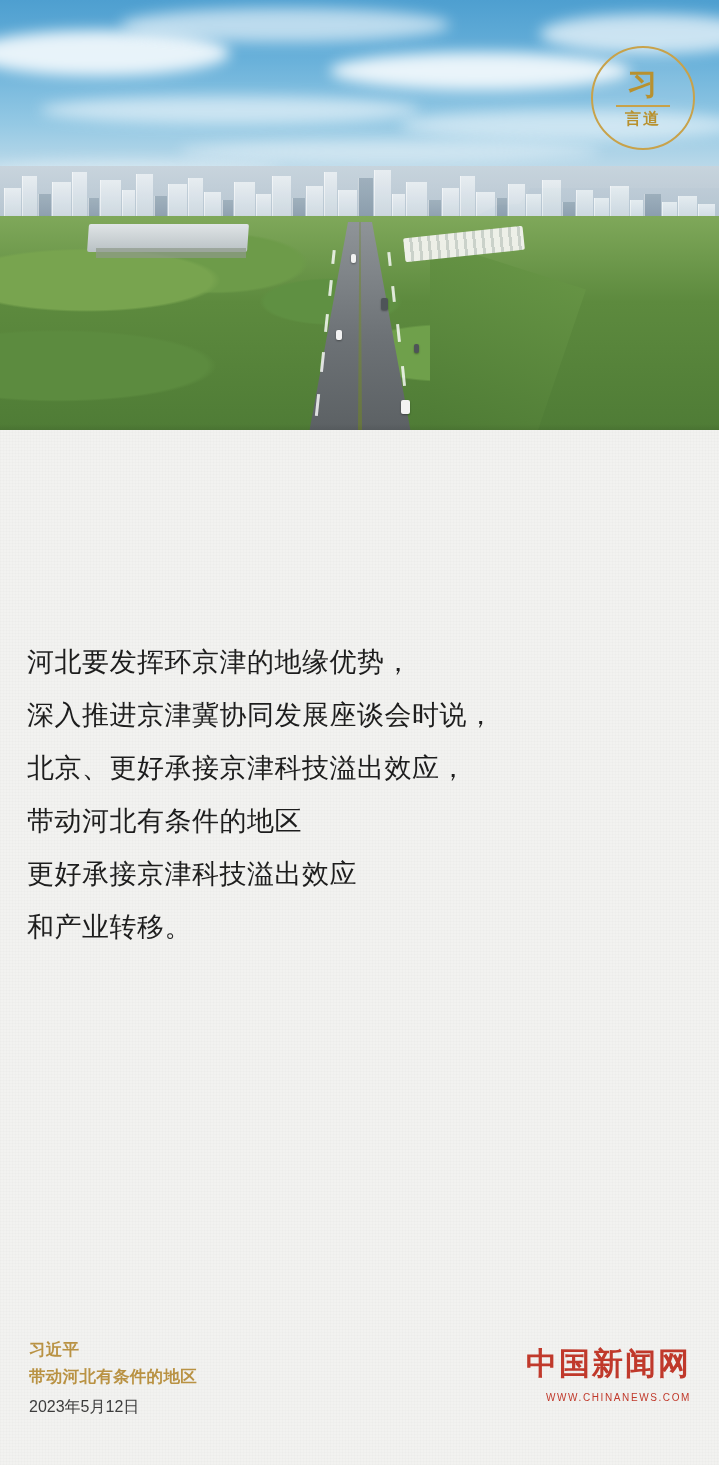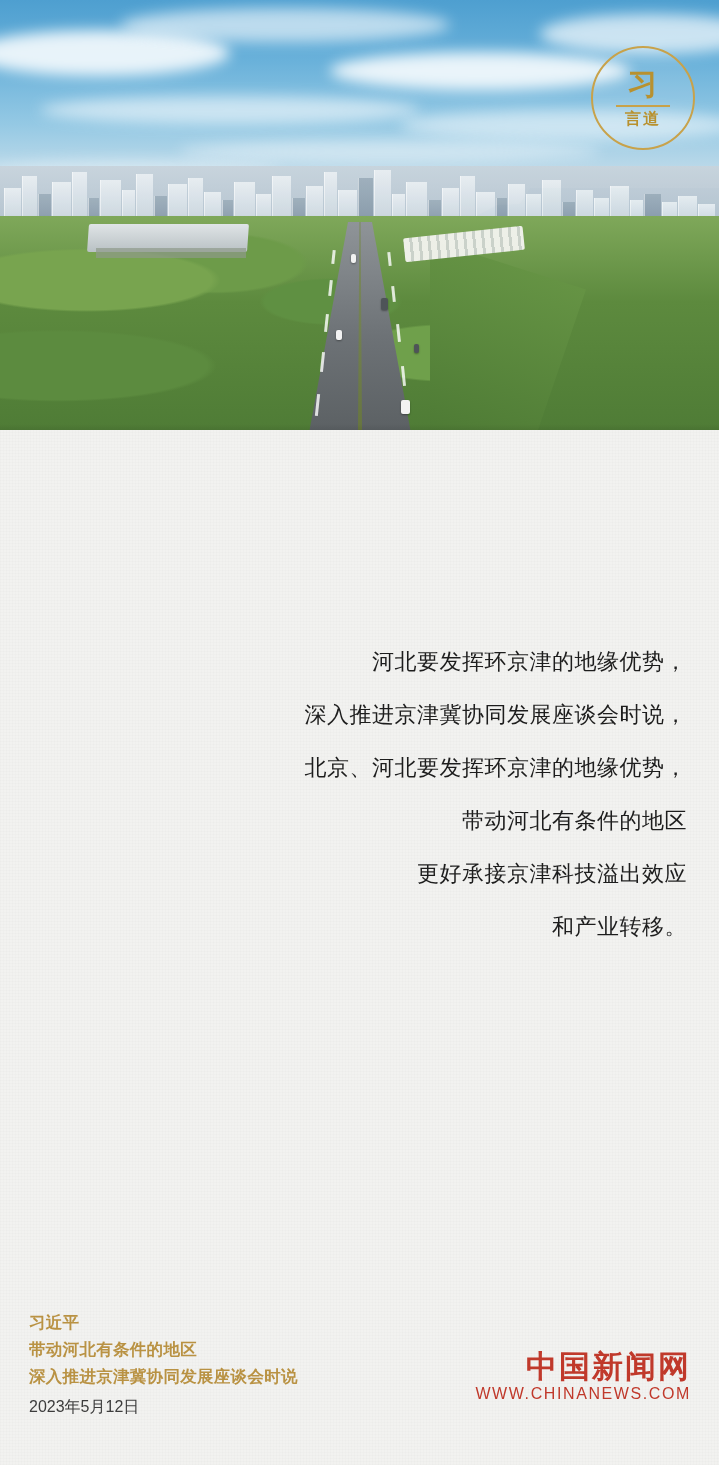--- a/index.html
+++ b/index.html
@@ -241,25 +241,24 @@
       #f2f2f0;
   }
 
   .quote {
     position: absolute;
     left: 27px;
     top: 205px;
     width: 660px;
     color: #1d1d1d;
     font-family: "DejaVu Serif", serif;
-    font-size: 22px;
+    font-size: 27px;
     line-height: 53px;
     letter-spacing: 0.5px;
     font-weight: 400;
-    text-align: right;
   }
   .quote div { white-space: nowrap; }
 
   .attrib {
     position: absolute;
     left: 29px;
     bottom: 48px;
     width: 420px;
   }
   .attrib .gold {
@@ -289,24 +288,24 @@
   .brand .cn {
     color: #c0392b;
     font-family: "DejaVu Serif", serif;
     font-size: 31px;
     font-weight: 700;
     letter-spacing: 2px;
     line-height: 1.1;
     white-space: nowrap;
   }
   .brand .url {
-    margin-top: 2px;
+    margin-top: 12px;
     color: #c0392b;
     font-family: "Liberation Sans", sans-serif;
-    font-size: 16px;
+    font-size: 10px;
     letter-spacing: 1.6px;
   }
 </style>
 </head>
 <body>
 
 <div class="poster">
 
   <div class="photo">
     <div class="sky"></div>
@@ -403,30 +402,29 @@
       <div class="s-rule"></div>
       <div class="s-bot">言道</div>
     </div>
   </div>
 
   <div class="paper">
 
     <div class="quote">
       <div>河北要发挥环京津的地缘优势，</div>
       <div>深入推进京津冀协同发展座谈会时说，</div>
-      <div>北京、河北要发挥环京津的地缘优势，</div>
+      <div>北京、更好承接京津科技溢出效应，</div>
       <div>带动河北有条件的地区</div>
       <div>更好承接京津科技溢出效应</div>
       <div>和产业转移。</div>
     </div>
 
     <div class="attrib">
       <div class="gold">习近平</div>
       <div class="gold">带动河北有条件的地区</div>
-      <div class="gold">深入推进京津冀协同发展座谈会时说</div>
       <div class="date">2023年5月12日</div>
     </div>
 
     <div class="brand">
       <div class="cn">中国新闻网</div>
       <div class="url">WWW.CHINANEWS.COM</div>
     </div>
 
   </div>
 </div>

